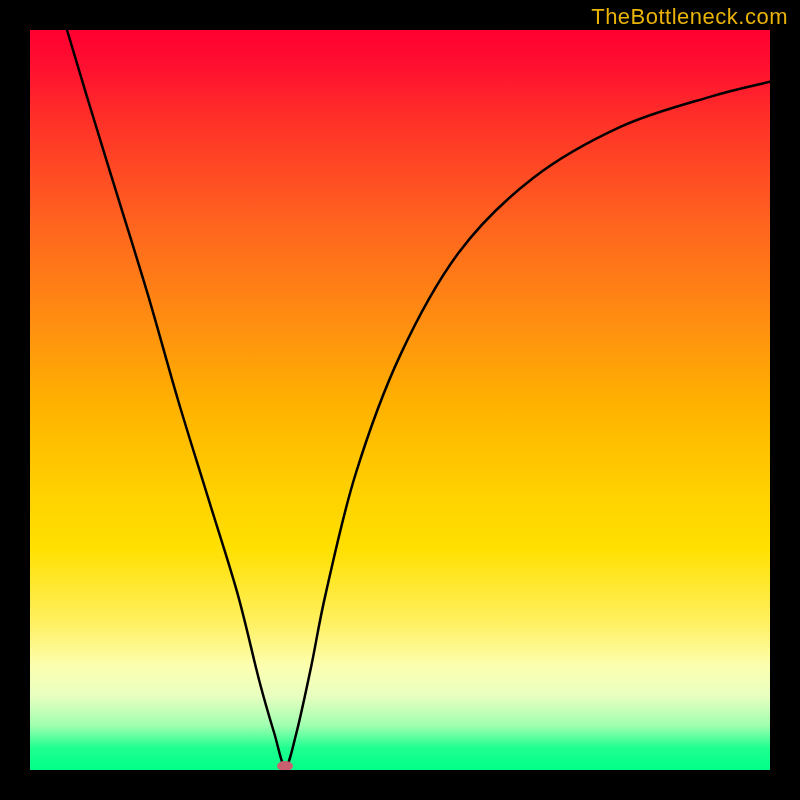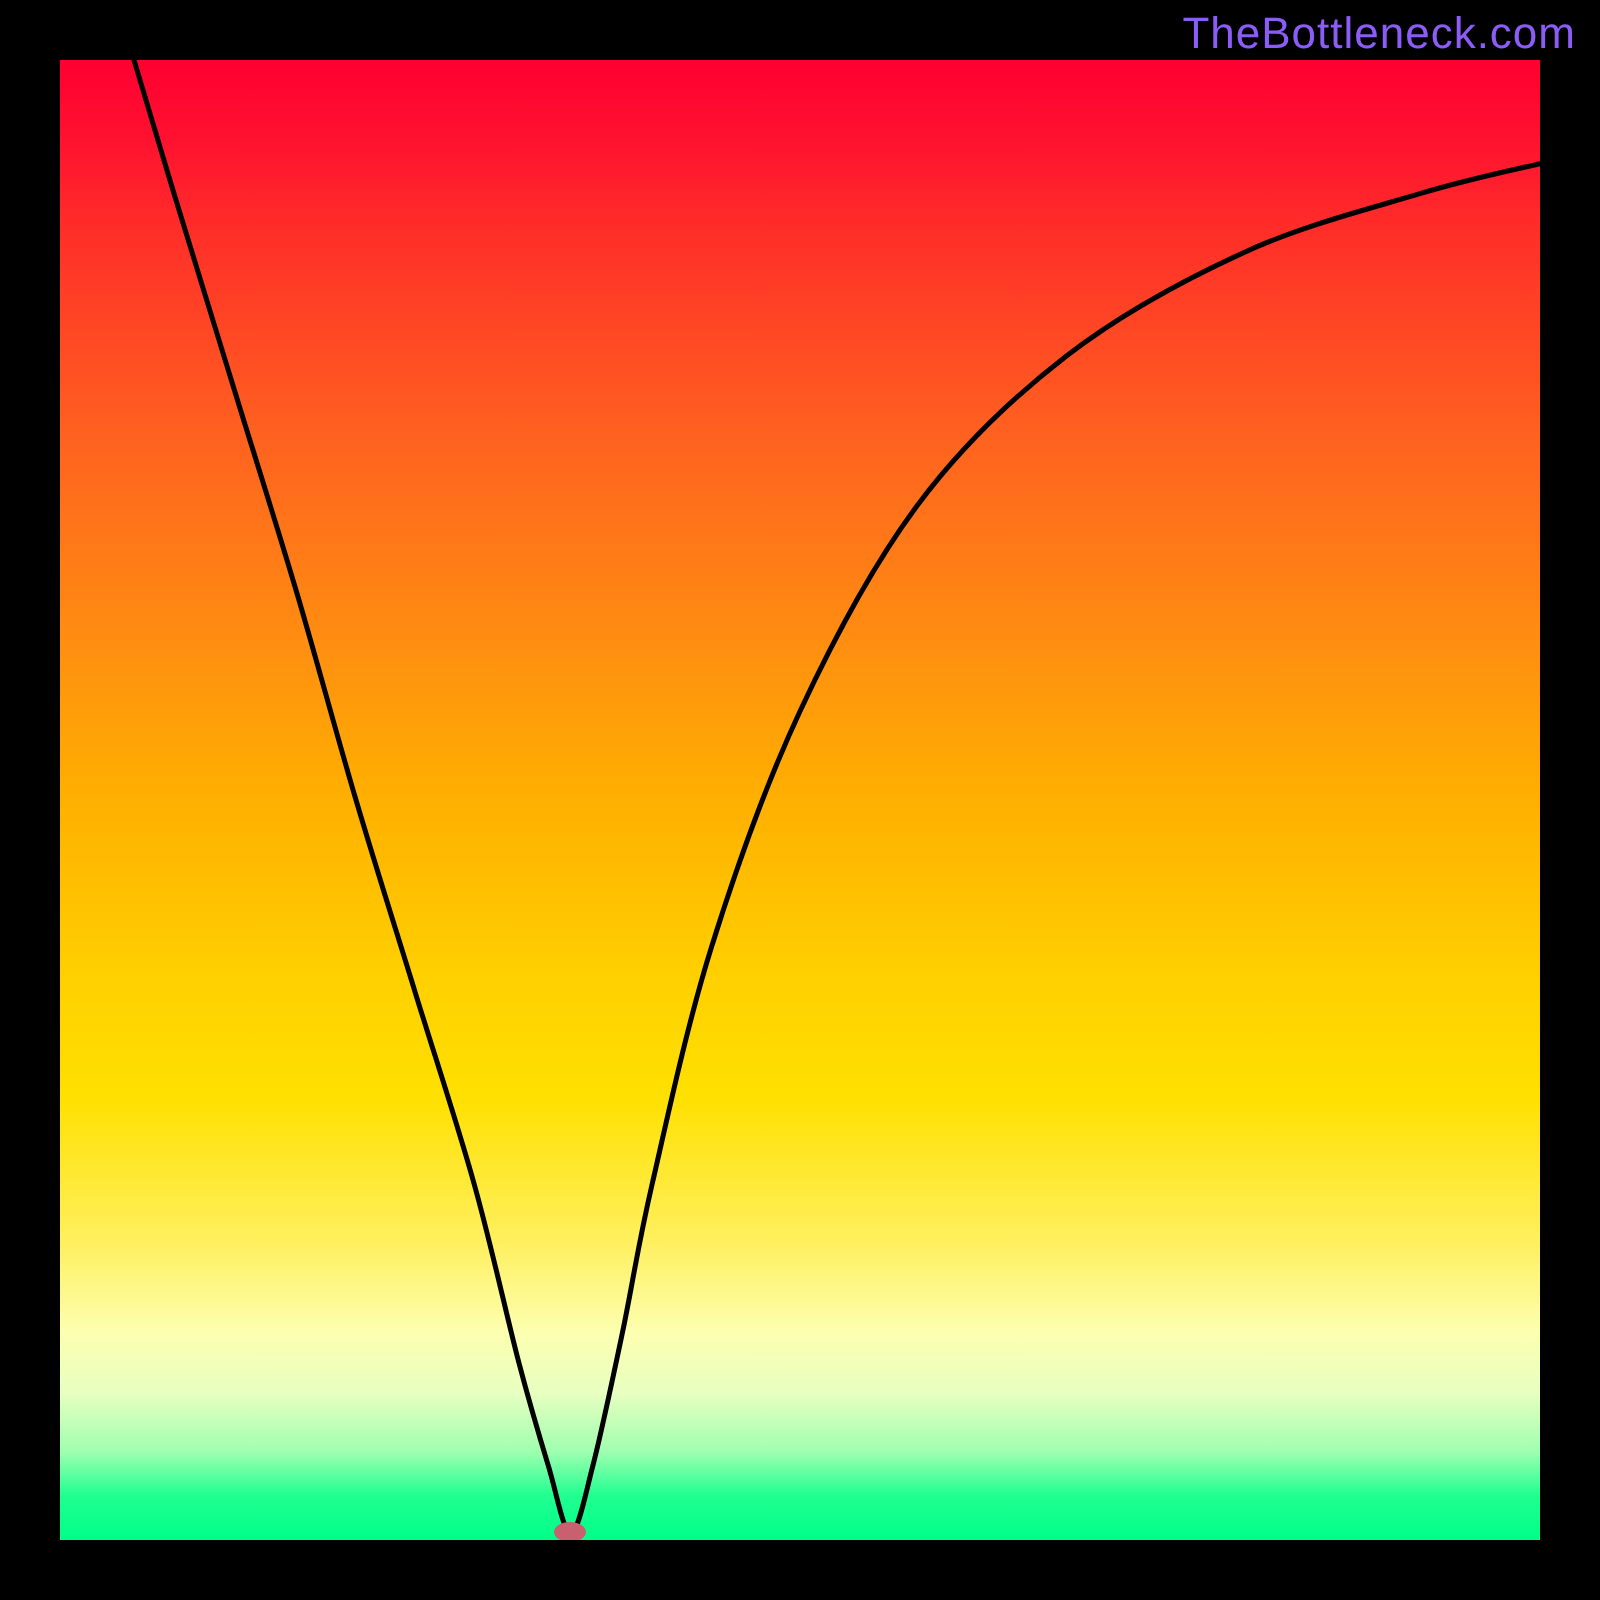--- a/index.html
+++ b/index.html
@@ -9,21 +9,21 @@
     width: 800px;
     height: 800px;
     background: #000;
   }
   .watermark {
     position: absolute;
     top: 4px;
     right: 12px;
     font-family: Arial, Helvetica, sans-serif;
     font-size: 22px;
-    color: #8b5cf6;
+    color: #eab308;
     letter-spacing: 0.5px;
     z-index: 5;
   }
   .plot {
     position: absolute;
     left: 30px;
     top: 30px;
     width: 740px;
     height: 740px;
     overflow: hidden;

